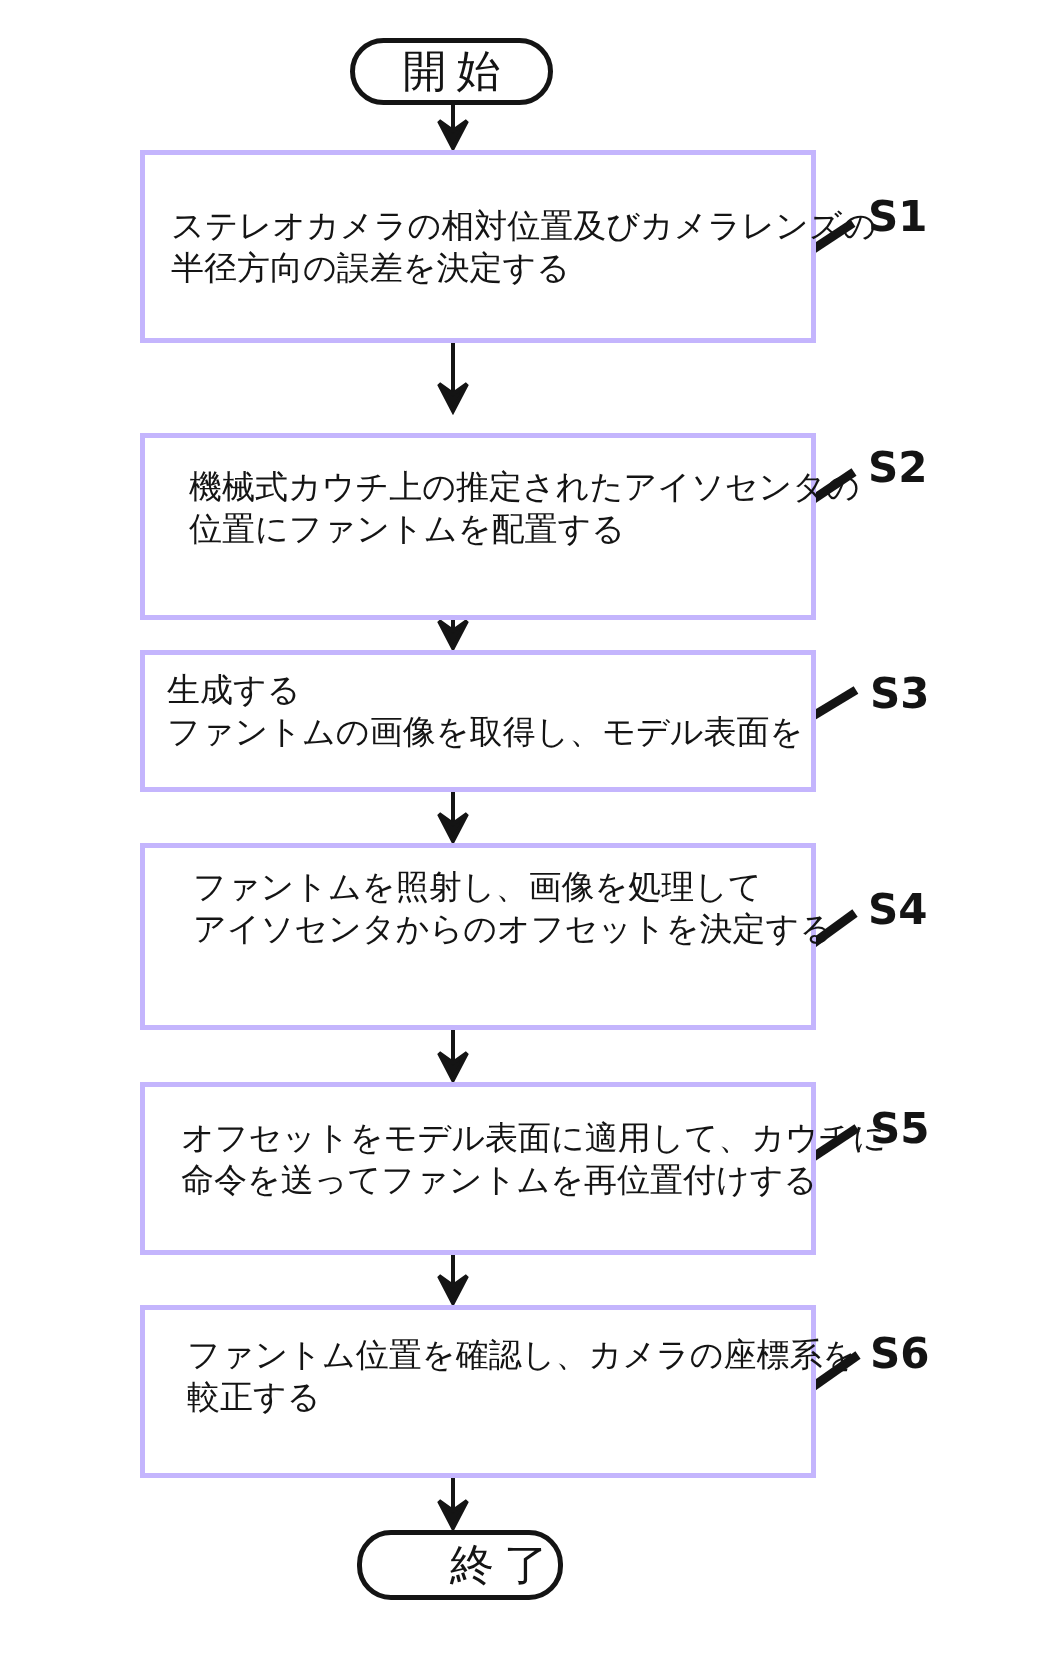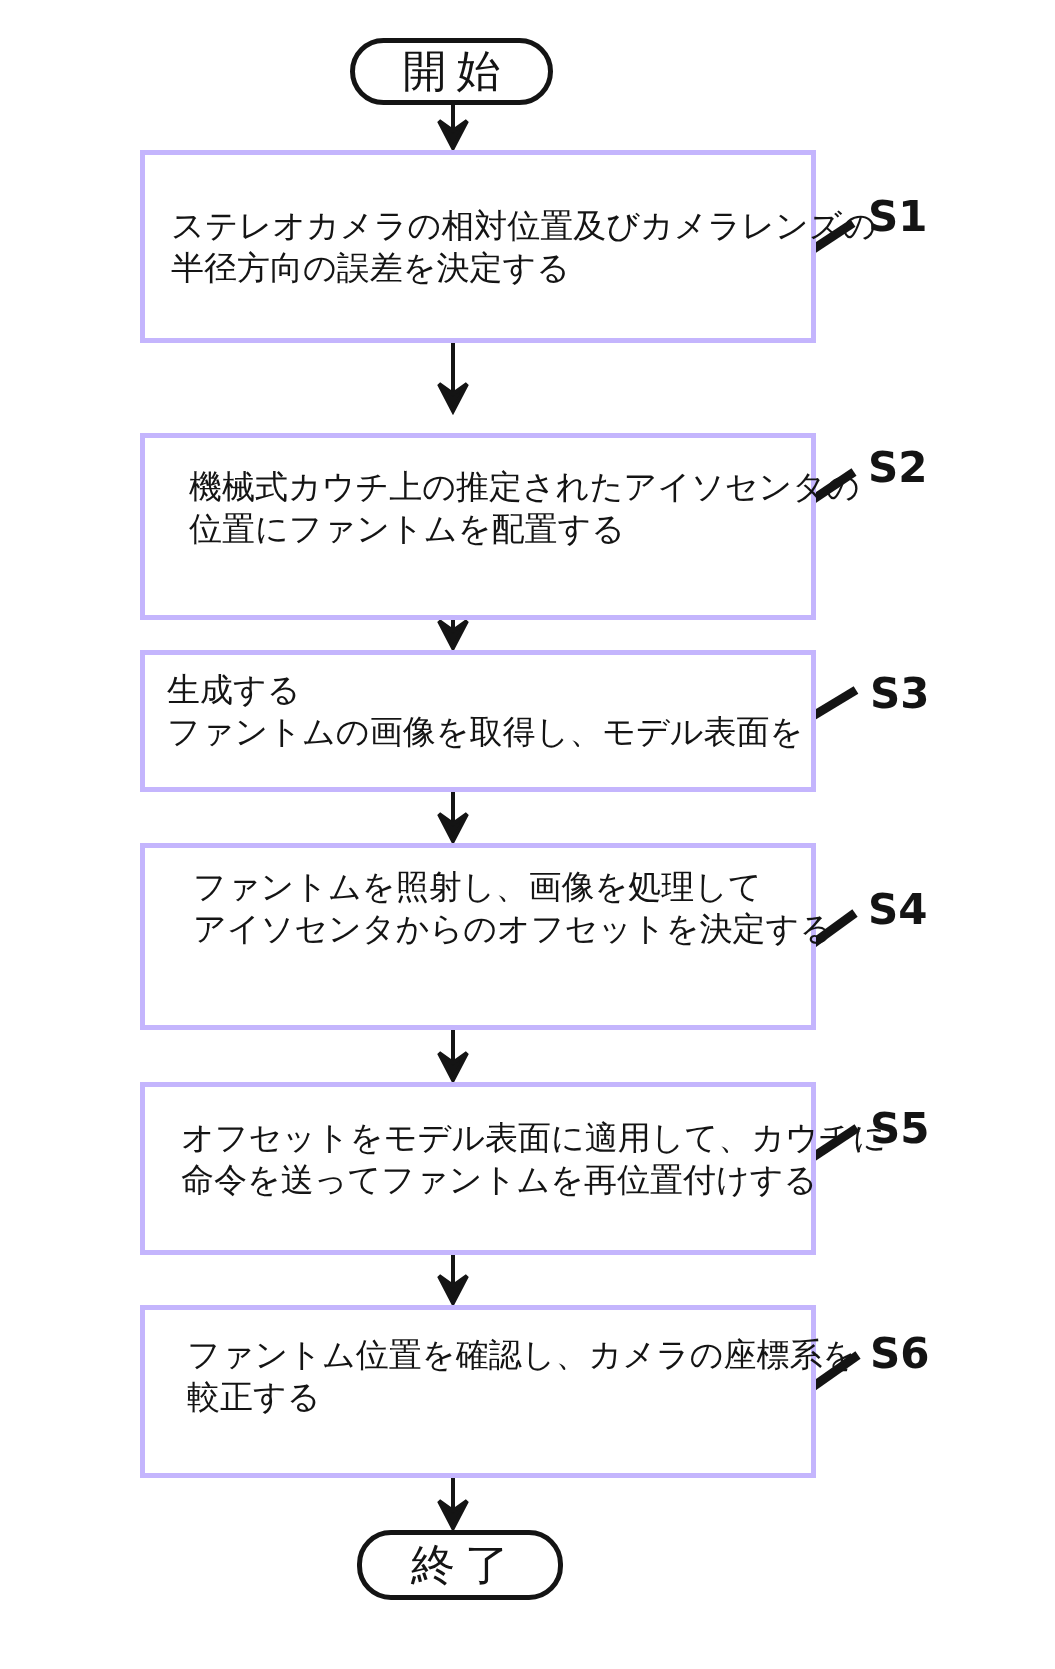--- a/index.html
+++ b/index.html
@@ -146,17 +146,17 @@
   <div class="slabel" style="left:870px; top:1108px;text-align:center;">S5</div>
 
   <div class="box" style="top:1305px; height:173px;">
     <div class="box-text" style="padding:24px 32px 0 42px;">
       <span class="tline">ファントム位置を確認し、カメラの座標系を</span>
       <span class="tline">較正する</span>
     </div>
   </div>
   <div class="slabel" style="left:870px; top:1333px;">S6</div>
 
-  <div class="terminal" style="left:357px; top:1530px; width:206px; height:70px;">
+  <div class="terminal" style="left:357px; top:1530px; width:206px; height:70px;justify-content:flex-end;">
     <span>終了</span>
   </div>
 
 </div>
 
 </body></html>

